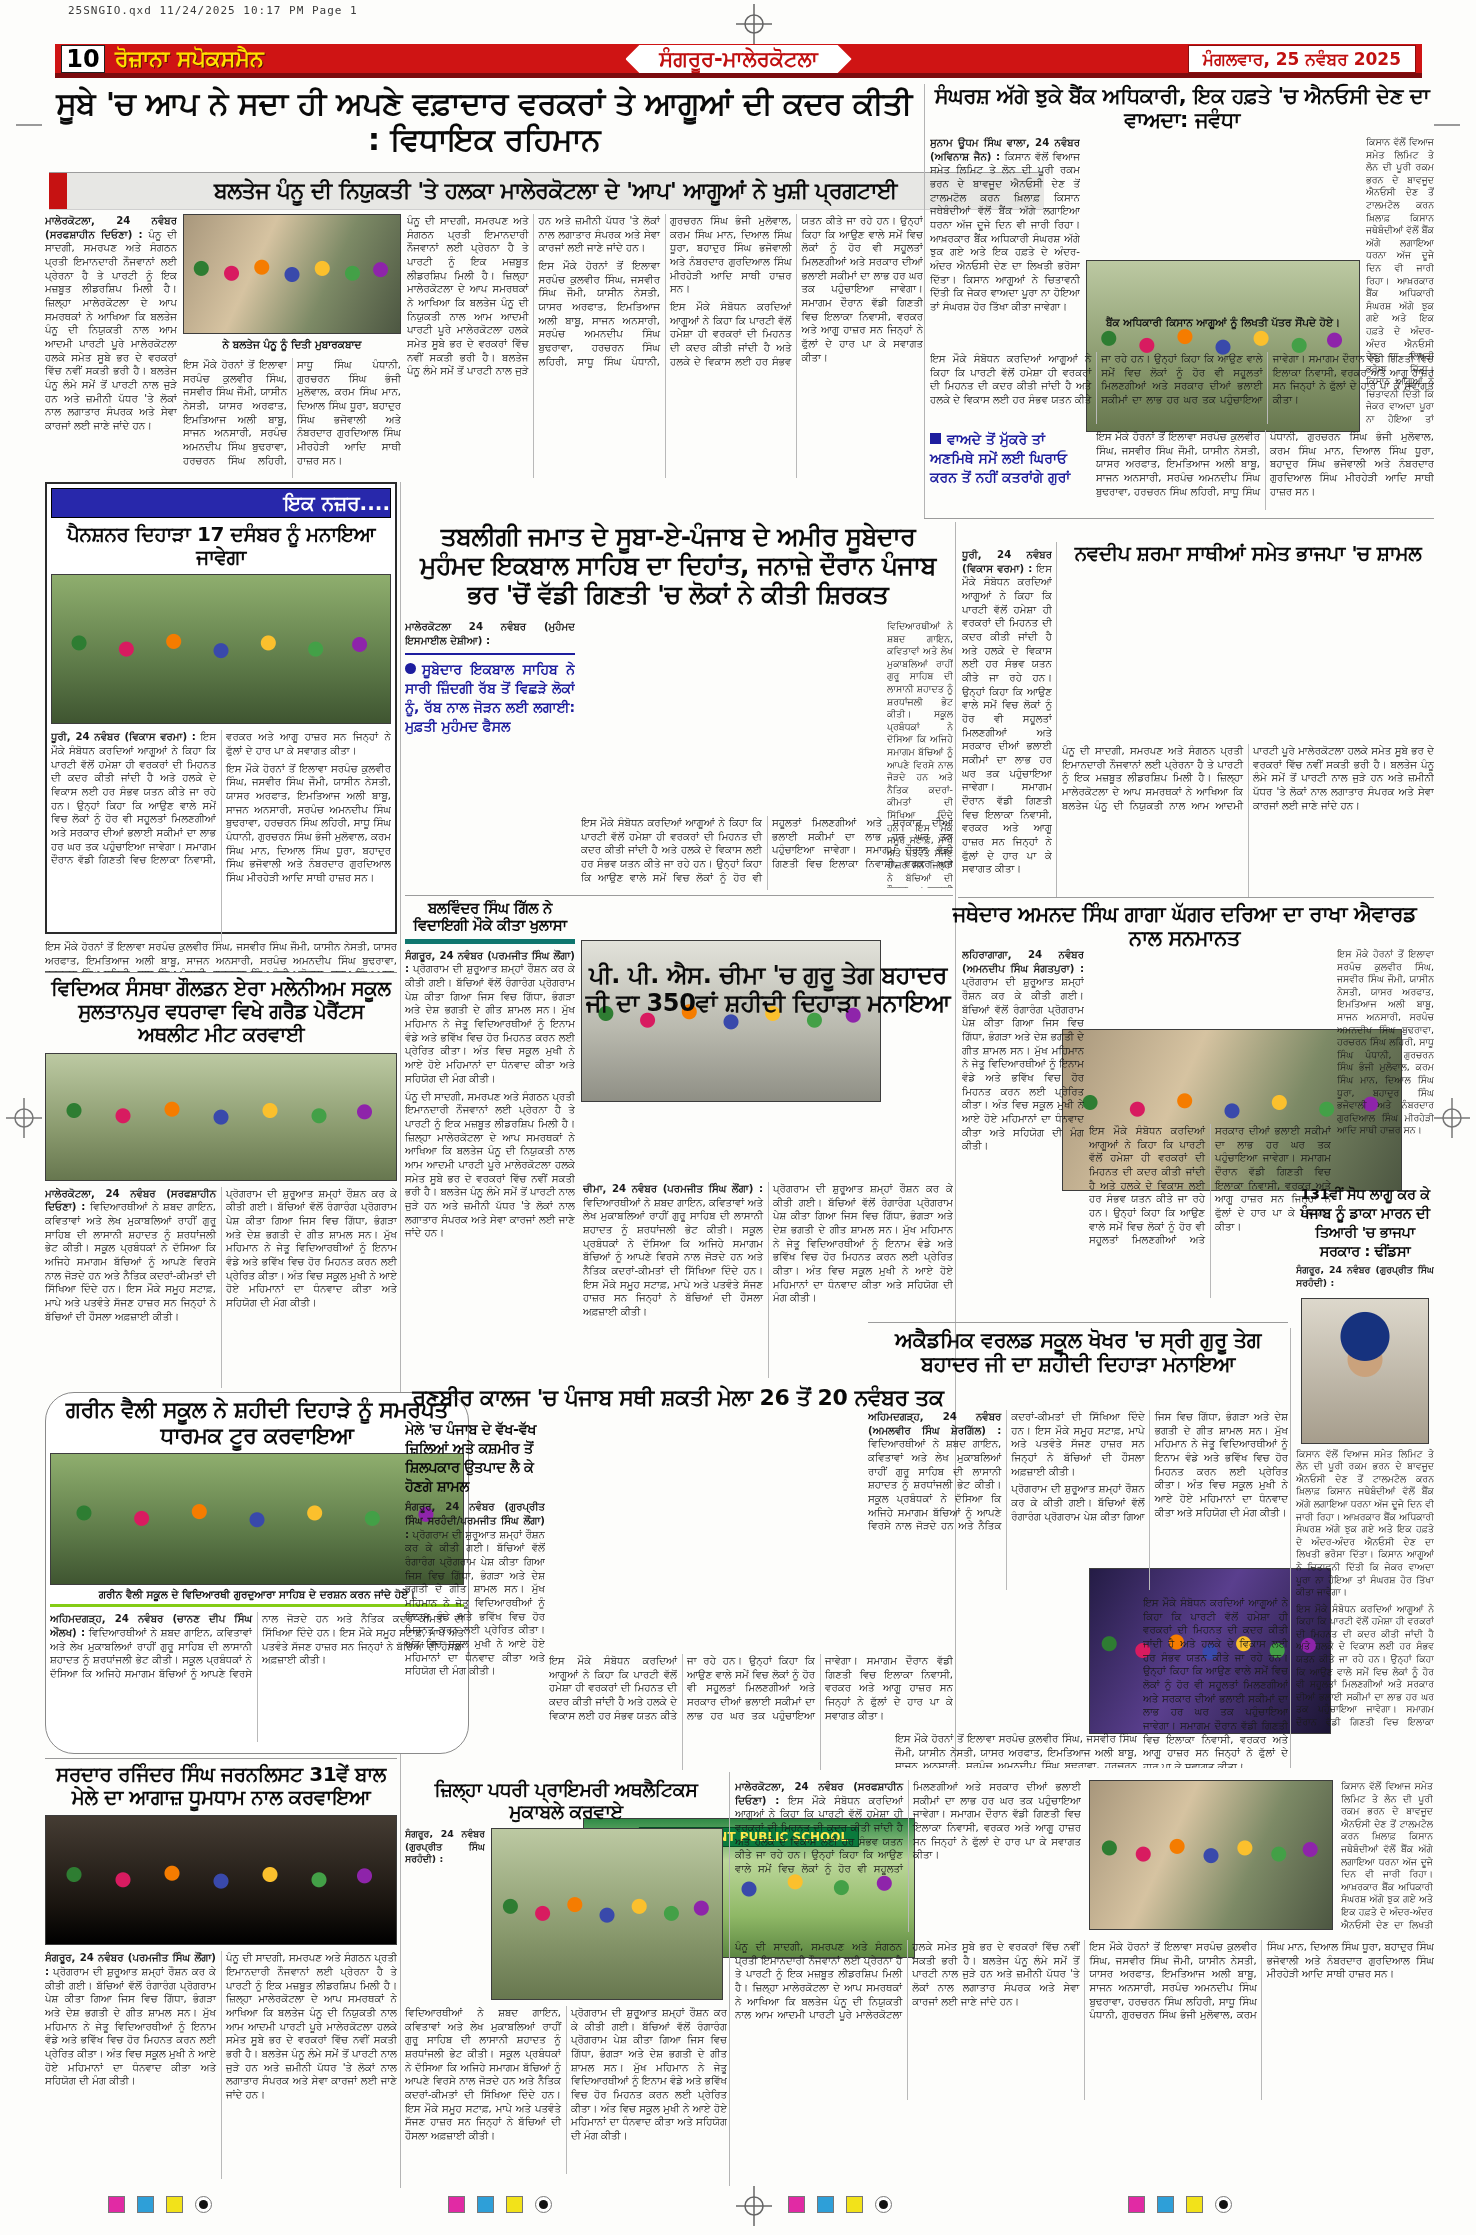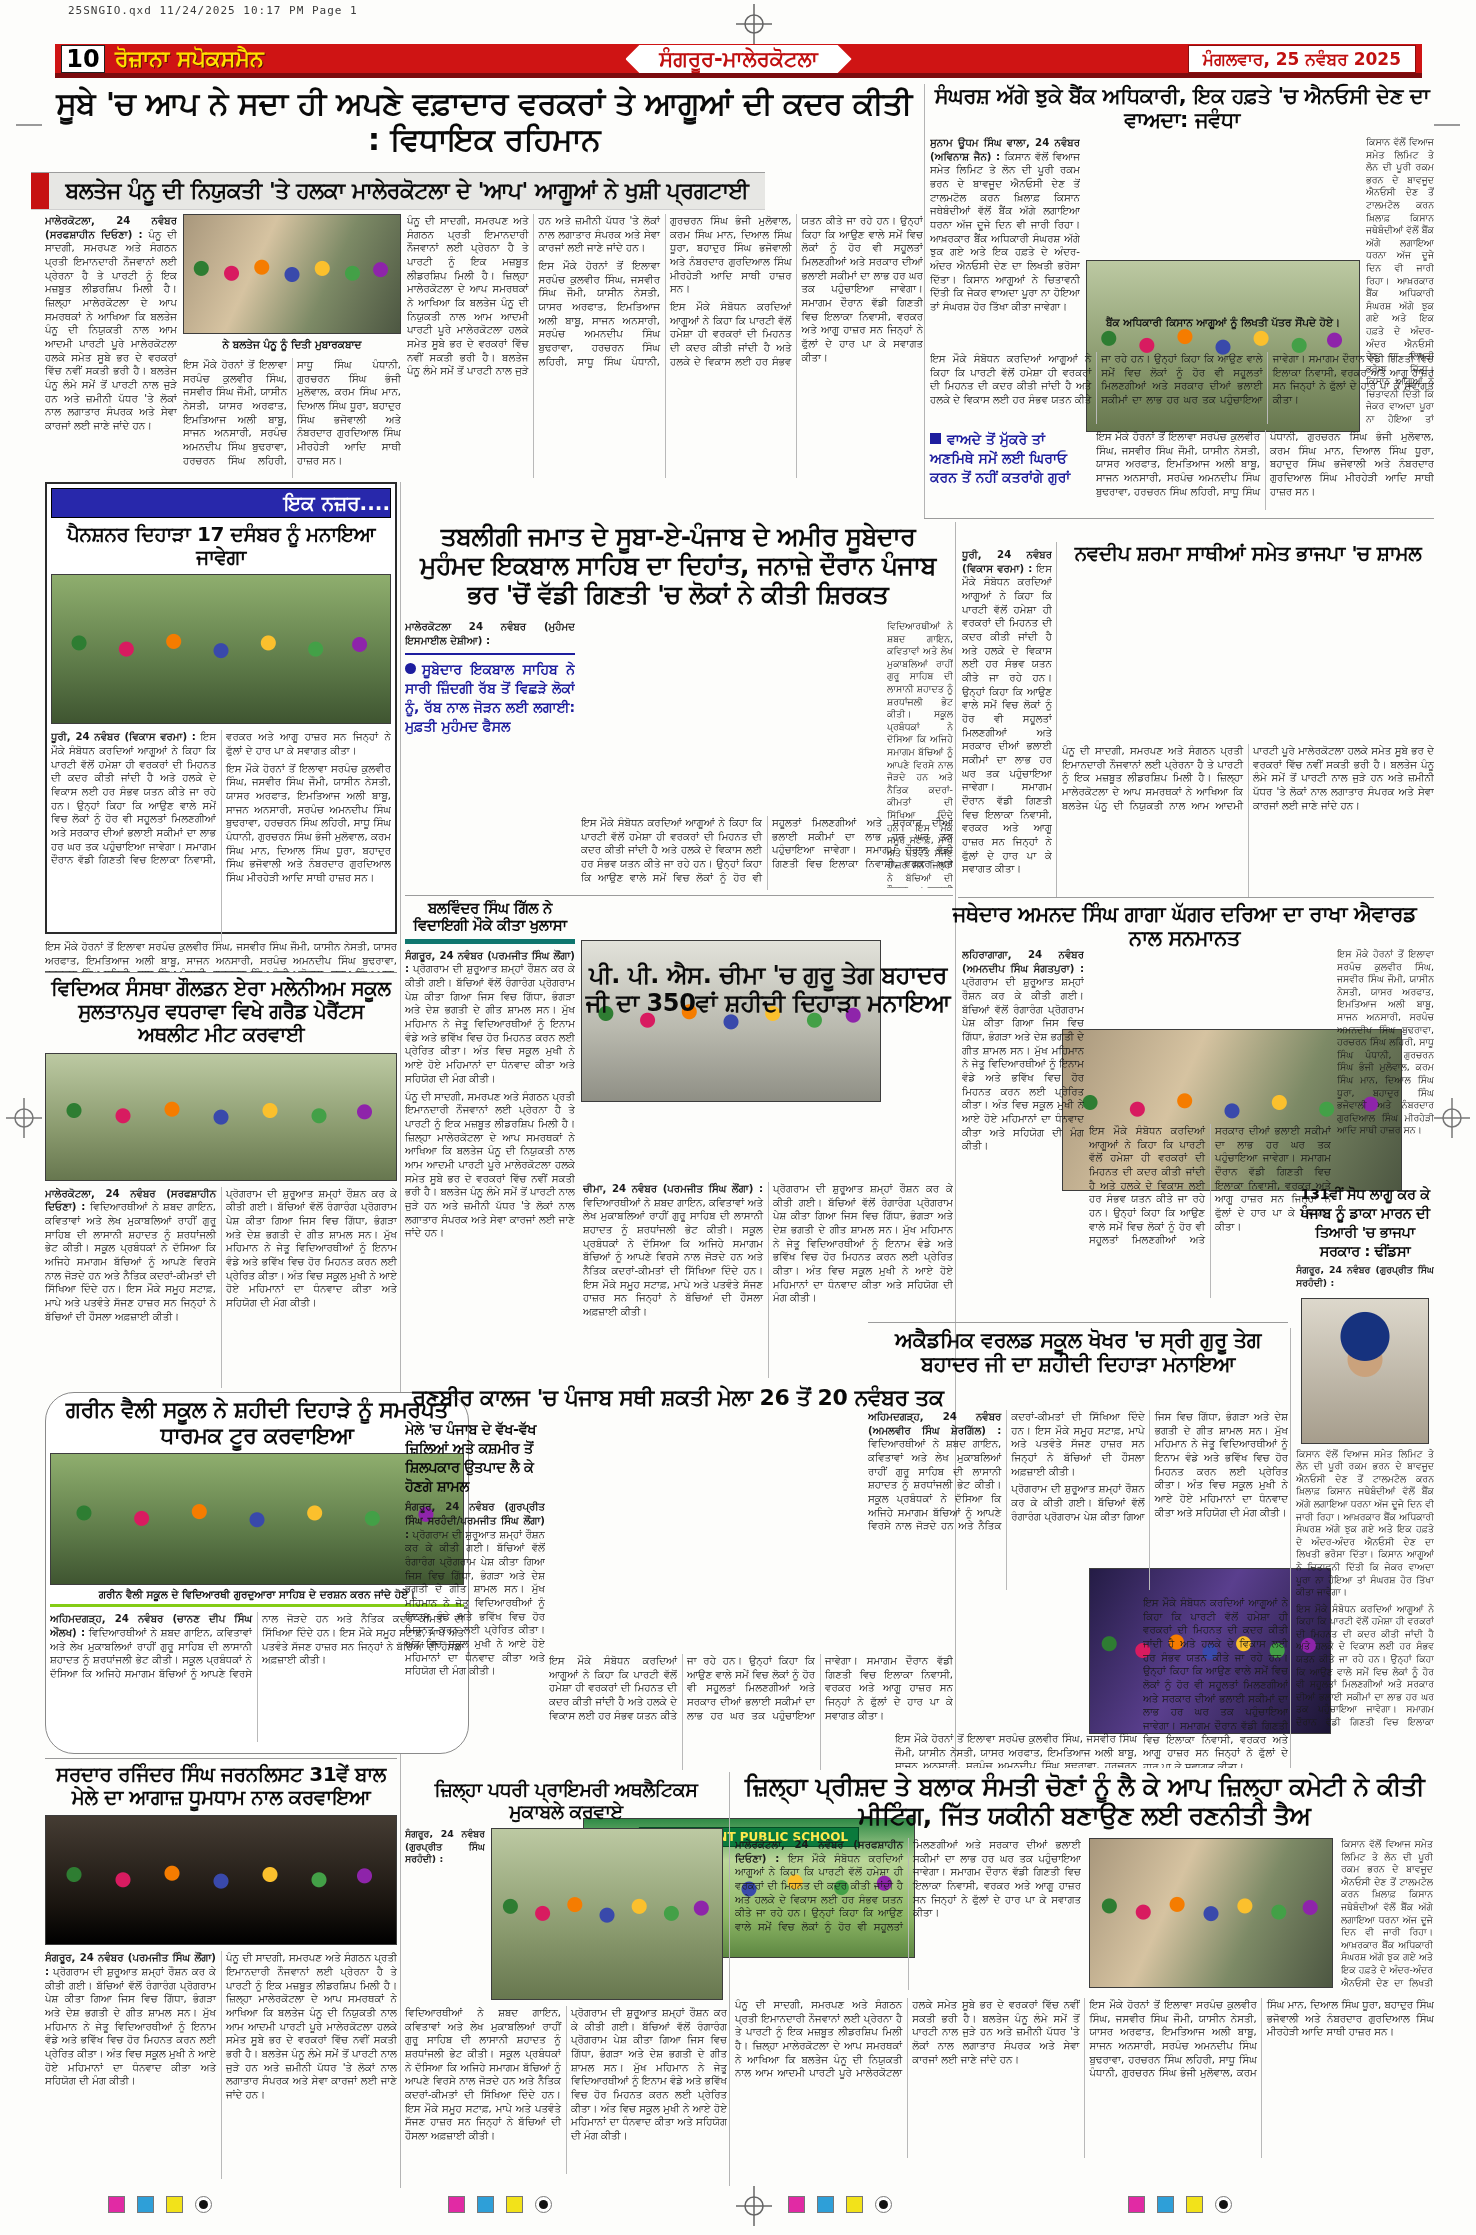--- a/index.html
+++ b/index.html
@@ -105,21 +105,21 @@
 <div class="abs trimdash" style="left:1434px;top:124px;"></div>
 
 <div class="abs masthead">
   <div class="pageno">10</div>
   <div class="papername">ਰੋਜ਼ਾਨਾ ਸਪੋਕਸਮੈਨ</div>
   <div class="edition">ਸੰਗਰੂਰ-ਮਾਲੇਰਕੋਟਲਾ</div>
   <div class="issuedate">ਮੰਗਲਵਾਰ, 25 ਨਵੰਬਰ 2025</div>
 </div>
 
 <div class="abs hl ctr" style="left:45px;top:86px;width:878px;font-size:31px;">ਸੂਬੇ 'ਚ ਆਪ ਨੇ ਸਦਾ ਹੀ ਅਪਣੇ ਵਫ਼ਾਦਾਰ ਵਰਕਰਾਂ ਤੇ ਆਗੂਆਂ ਦੀ ਕਦਰ ਕੀਤੀ : ਵਿਧਾਇਕ ਰਹਿਮਾਨ</div>
-<div class="abs subbar" style="left:31px;top:172px;width:734px;height:36px;">
+<div class="abs subbar" style="left:49px;top:172px;width:995px;height:36px;">
   <span class="redblock"></span>
   <span class="hl" style="flex:1;text-align:center;font-size:22px;">ਬਲਤੇਜ ਪੰਨੂ ਦੀ ਨਿਯੁਕਤੀ 'ਤੇ ਹਲਕਾ ਮਾਲੇਰਕੋਟਲਾ ਦੇ 'ਆਪ' ਆਗੂਆਂ ਨੇ ਖੁਸ਼ੀ ਪ੍ਰਗਟਾਈ</span>
 </div>
 <div class="abs body" style="left:45px;top:214px;width:132px;height:264px;">
   <p><span class="dateline">ਮਾਲੇਰਕੋਟਲਾ, 24 ਨਵੰਬਰ (ਸਰਫਸ਼ਾਹੀਨ ਦਿਓਣਾ) :</span> <span>ਪੰਨੂ ਦੀ ਸਾਦਗੀ, ਸਮਰਪਣ ਅਤੇ ਸੰਗਠਨ ਪ੍ਰਤੀ ਇਮਾਨਦਾਰੀ ਨੌਜਵਾਨਾਂ ਲਈ ਪ੍ਰੇਰਨਾ ਹੈ ਤੇ ਪਾਰਟੀ ਨੂੰ ਇਕ ਮਜ਼ਬੂਤ ਲੀਡਰਸ਼ਿਪ ਮਿਲੀ ਹੈ। ਜ਼ਿਲ੍ਹਾ ਮਾਲੇਰਕੋਟਲਾ ਦੇ ਆਪ ਸਮਰਥਕਾਂ ਨੇ ਆਖਿਆ ਕਿ ਬਲਤੇਜ ਪੰਨੂ ਦੀ ਨਿਯੁਕਤੀ ਨਾਲ ਆਮ ਆਦਮੀ ਪਾਰਟੀ ਪੂਰੇ ਮਾਲੇਰਕੋਟਲਾ ਹਲਕੇ ਸਮੇਤ ਸੂਬੇ ਭਰ ਦੇ ਵਰਕਰਾਂ ਵਿੱਚ ਨਵੀਂ ਸਕਤੀ ਭਰੀ ਹੈ। ਬਲਤੇਜ ਪੰਨੂ ਲੰਮੇ ਸਮੇਂ ਤੋਂ ਪਾਰਟੀ ਨਾਲ ਜੁੜੇ ਹਨ ਅਤੇ ਜ਼ਮੀਨੀ ਪੱਧਰ 'ਤੇ ਲੋਕਾਂ ਨਾਲ ਲਗਾਤਾਰ ਸੰਪਰਕ ਅਤੇ ਸੇਵਾ ਕਾਰਜਾਂ ਲਈ ਜਾਣੇ ਜਾਂਦੇ ਹਨ।</span></p>
 </div>
 <div class="abs photo ph-indoor heads" style="left:183px;top:214px;width:218px;height:120px;"></div>
 <div class="abs caption" style="left:183px;top:338px;width:218px;">ਨੇ ਬਲਤੇਜ ਪੰਨੂ ਨੂੰ ਦਿਤੀ ਮੁਬਾਰਕਬਾਦ</div>
 <div class="abs body cols2" style="left:183px;top:358px;width:218px;height:120px;">
   <p>ਇਸ ਮੌਕੇ ਹੋਰਨਾਂ ਤੋਂ ਇਲਾਵਾ ਸਰਪੰਚ ਕੁਲਵੀਰ ਸਿੰਘ, ਜਸਵੀਰ ਸਿੰਘ ਜੌਮੀ, ਯਾਸੀਨ ਨੇਸਤੀ, ਯਾਸਰ ਅਰਫਾਤ, ਇਮਤਿਆਜ ਅਲੀ ਬਾਬੂ, ਸਾਜਨ ਅਨਸਾਰੀ, ਸਰਪੰਚ ਅਮਨਦੀਪ ਸਿੰਘ ਬੁਢਰਾਵਾ, ਹਰਚਰਨ ਸਿੰਘ ਲਹਿਰੀ, ਸਾਧੂ ਸਿੰਘ ਪੰਧਾਨੀ, ਗੁਰਚਰਨ ਸਿੰਘ ਭੰਜੀ ਮੁਲੋਵਾਲ, ਕਰਮ ਸਿੰਘ ਮਾਨ, ਦਿਆਲ ਸਿੰਘ ਧੂਰਾ, ਬਹਾਦੁਰ ਸਿੰਘ ਭਜੋਵਾਲੀ ਅਤੇ ਨੰਬਰਦਾਰ ਗੁਰਦਿਆਲ ਸਿੰਘ ਮੀਰਹੇੜੀ ਆਦਿ ਸਾਥੀ ਹਾਜ਼ਰ ਸਨ।</p>
@@ -297,21 +297,20 @@
     <div class="photo ph-outdoor heads" style="width:232px;height:172px;"></div>
   </div>
   <div class="body cols2" style="height:168px;margin-top:6px;">
     <p>ਵਿਦਿਆਰਥੀਆਂ ਨੇ ਸ਼ਬਦ ਗਾਇਨ, ਕਵਿਤਾਵਾਂ ਅਤੇ ਲੇਖ ਮੁਕਾਬਲਿਆਂ ਰਾਹੀਂ ਗੁਰੂ ਸਾਹਿਬ ਦੀ ਲਾਸਾਨੀ ਸ਼ਹਾਦਤ ਨੂੰ ਸ਼ਰਧਾਂਜਲੀ ਭੇਟ ਕੀਤੀ। ਸਕੂਲ ਪ੍ਰਬੰਧਕਾਂ ਨੇ ਦੱਸਿਆ ਕਿ ਅਜਿਹੇ ਸਮਾਗਮ ਬੱਚਿਆਂ ਨੂੰ ਆਪਣੇ ਵਿਰਸੇ ਨਾਲ ਜੋੜਦੇ ਹਨ ਅਤੇ ਨੈਤਿਕ ਕਦਰਾਂ-ਕੀਮਤਾਂ ਦੀ ਸਿੱਖਿਆ ਦਿੰਦੇ ਹਨ। ਇਸ ਮੌਕੇ ਸਮੂਹ ਸਟਾਫ਼, ਮਾਪੇ ਅਤੇ ਪਤਵੰਤੇ ਸੱਜਣ ਹਾਜ਼ਰ ਸਨ ਜਿਨ੍ਹਾਂ ਨੇ ਬੱਚਿਆਂ ਦੀ ਹੌਸਲਾ ਅਫ਼ਜ਼ਾਈ ਕੀਤੀ।</p>
     <p>ਪ੍ਰੋਗਰਾਮ ਦੀ ਸ਼ੁਰੂਆਤ ਸ਼ਮ੍ਹਾਂ ਰੌਸ਼ਨ ਕਰ ਕੇ ਕੀਤੀ ਗਈ। ਬੱਚਿਆਂ ਵੱਲੋਂ ਰੰਗਾਰੰਗ ਪ੍ਰੋਗਰਾਮ ਪੇਸ਼ ਕੀਤਾ ਗਿਆ ਜਿਸ ਵਿਚ ਗਿੱਧਾ, ਭੰਗੜਾ ਅਤੇ ਦੇਸ਼ ਭਗਤੀ ਦੇ ਗੀਤ ਸ਼ਾਮਲ ਸਨ। ਮੁੱਖ ਮਹਿਮਾਨ ਨੇ ਜੇਤੂ ਵਿਦਿਆਰਥੀਆਂ ਨੂੰ ਇਨਾਮ ਵੰਡੇ ਅਤੇ ਭਵਿੱਖ ਵਿਚ ਹੋਰ ਮਿਹਨਤ ਕਰਨ ਲਈ ਪ੍ਰੇਰਿਤ ਕੀਤਾ। ਅੰਤ ਵਿਚ ਸਕੂਲ ਮੁਖੀ ਨੇ ਆਏ ਹੋਏ ਮਹਿਮਾਨਾਂ ਦਾ ਧੰਨਵਾਦ ਕੀਤਾ ਅਤੇ ਸਹਿਯੋਗ ਦੀ ਮੰਗ ਕੀਤੀ।</p>
   </div>
 </div>
 
 <div class="abs vrule" style="left:729px;top:1772px;height:414px;"></div>
 <div class="abs" style="left:735px;top:1772px;width:699px;height:414px;overflow:hidden;">
-  <div class="hl ctr" style="font-size:25px;">ਜ਼ਿਲ੍ਹਾ ਪ੍ਰੀਸ਼ਦ ਤੇ ਬਲਾਕ ਸੰਮਤੀ ਚੋਣਾਂ ਨੂੰ ਲੈ ਕੇ ਆਪ ਜ਼ਿਲ੍ਹਾ ਕਮੇਟੀ ਨੇ ਕੀਤੀ ਮੀਟਿੰਗ, ਜਿੱਤ ਯਕੀਨੀ ਬਣਾਉਣ ਲਈ ਰਣਨੀਤੀ ਤੈਅ</div>
   <div style="display:flex;gap:8px;margin-top:8px;">
     <div class="body cols2" style="width:346px;height:152px;overflow:hidden;">
       <p><span class="dateline">ਮਾਲੇਰਕੋਟਲਾ, 24 ਨਵੰਬਰ (ਸਰਫਸ਼ਾਹੀਨ ਦਿਓਣਾ) :</span> <span>ਇਸ ਮੌਕੇ ਸੰਬੋਧਨ ਕਰਦਿਆਂ ਆਗੂਆਂ ਨੇ ਕਿਹਾ ਕਿ ਪਾਰਟੀ ਵੱਲੋਂ ਹਮੇਸ਼ਾ ਹੀ ਵਰਕਰਾਂ ਦੀ ਮਿਹਨਤ ਦੀ ਕਦਰ ਕੀਤੀ ਜਾਂਦੀ ਹੈ ਅਤੇ ਹਲਕੇ ਦੇ ਵਿਕਾਸ ਲਈ ਹਰ ਸੰਭਵ ਯਤਨ ਕੀਤੇ ਜਾ ਰਹੇ ਹਨ। ਉਨ੍ਹਾਂ ਕਿਹਾ ਕਿ ਆਉਣ ਵਾਲੇ ਸਮੇਂ ਵਿਚ ਲੋਕਾਂ ਨੂੰ ਹੋਰ ਵੀ ਸਹੂਲਤਾਂ ਮਿਲਣਗੀਆਂ ਅਤੇ ਸਰਕਾਰ ਦੀਆਂ ਭਲਾਈ ਸਕੀਮਾਂ ਦਾ ਲਾਭ ਹਰ ਘਰ ਤਕ ਪਹੁੰਚਾਇਆ ਜਾਵੇਗਾ। ਸਮਾਗਮ ਦੌਰਾਨ ਵੱਡੀ ਗਿਣਤੀ ਵਿਚ ਇਲਾਕਾ ਨਿਵਾਸੀ, ਵਰਕਰ ਅਤੇ ਆਗੂ ਹਾਜ਼ਰ ਸਨ ਜਿਨ੍ਹਾਂ ਨੇ ਫੁੱਲਾਂ ਦੇ ਹਾਰ ਪਾ ਕੇ ਸਵਾਗਤ ਕੀਤਾ।</span></p>
     </div>
     <div class="photo ph-indoor heads" style="width:244px;height:150px;"></div>
     <div class="body tiny" style="width:92px;height:152px;overflow:hidden;">
       <p>ਕਿਸਾਨ ਵੱਲੋਂ ਵਿਆਜ ਸਮੇਤ ਲਿਮਿਟ ਤੇ ਲੋਨ ਦੀ ਪੂਰੀ ਰਕਮ ਭਰਨ ਦੇ ਬਾਵਜੂਦ ਐਨਓਸੀ ਦੇਣ ਤੋਂ ਟਾਲਮਟੋਲ ਕਰਨ ਖ਼ਿਲਾਫ਼ ਕਿਸਾਨ ਜਥੇਬੰਦੀਆਂ ਵੱਲੋਂ ਬੈਂਕ ਅੱਗੇ ਲਗਾਇਆ ਧਰਨਾ ਅੱਜ ਦੂਜੇ ਦਿਨ ਵੀ ਜਾਰੀ ਰਿਹਾ। ਆਖ਼ਰਕਾਰ ਬੈਂਕ ਅਧਿਕਾਰੀ ਸੰਘਰਸ਼ ਅੱਗੇ ਝੁਕ ਗਏ ਅਤੇ ਇਕ ਹਫ਼ਤੇ ਦੇ ਅੰਦਰ-ਅੰਦਰ ਐਨਓਸੀ ਦੇਣ ਦਾ ਲਿਖਤੀ ਭਰੋਸਾ ਦਿੱਤਾ। ਕਿਸਾਨ ਆਗੂਆਂ ਨੇ ਚਿਤਾਵਨੀ ਦਿੱਤੀ ਕਿ ਜੇਕਰ ਵਾਅਦਾ ਪੂਰਾ ਨਾ ਹੋਇਆ ਤਾਂ ਸੰਘਰਸ਼ ਹੋਰ ਤਿੱਖਾ ਕੀਤਾ ਜਾਵੇਗਾ।</p>
     </div>
   </div>
   <div class="body cols4" style="height:160px;margin-top:8px;">

